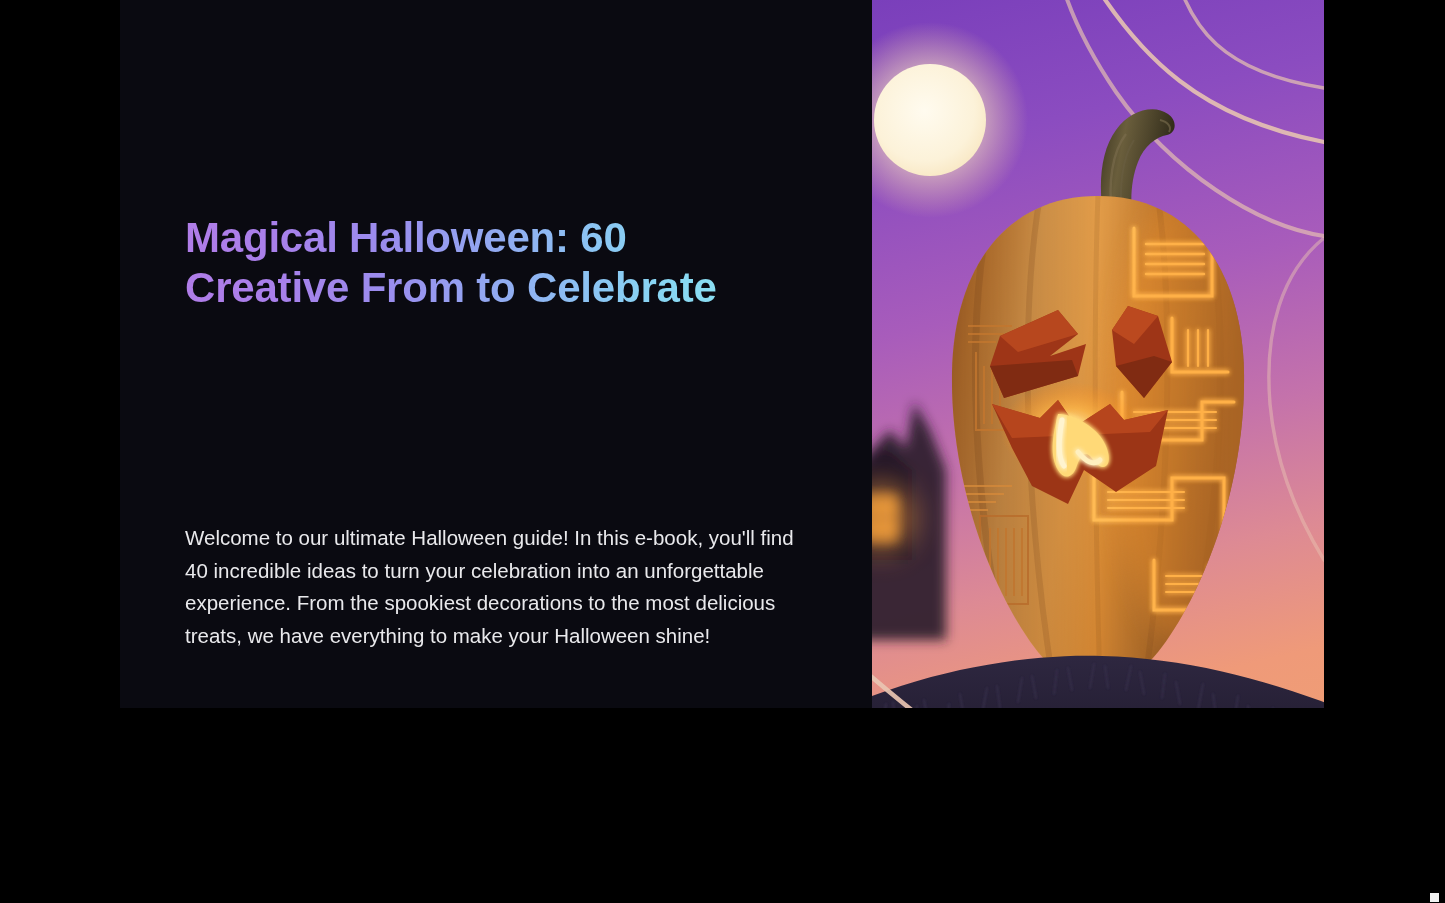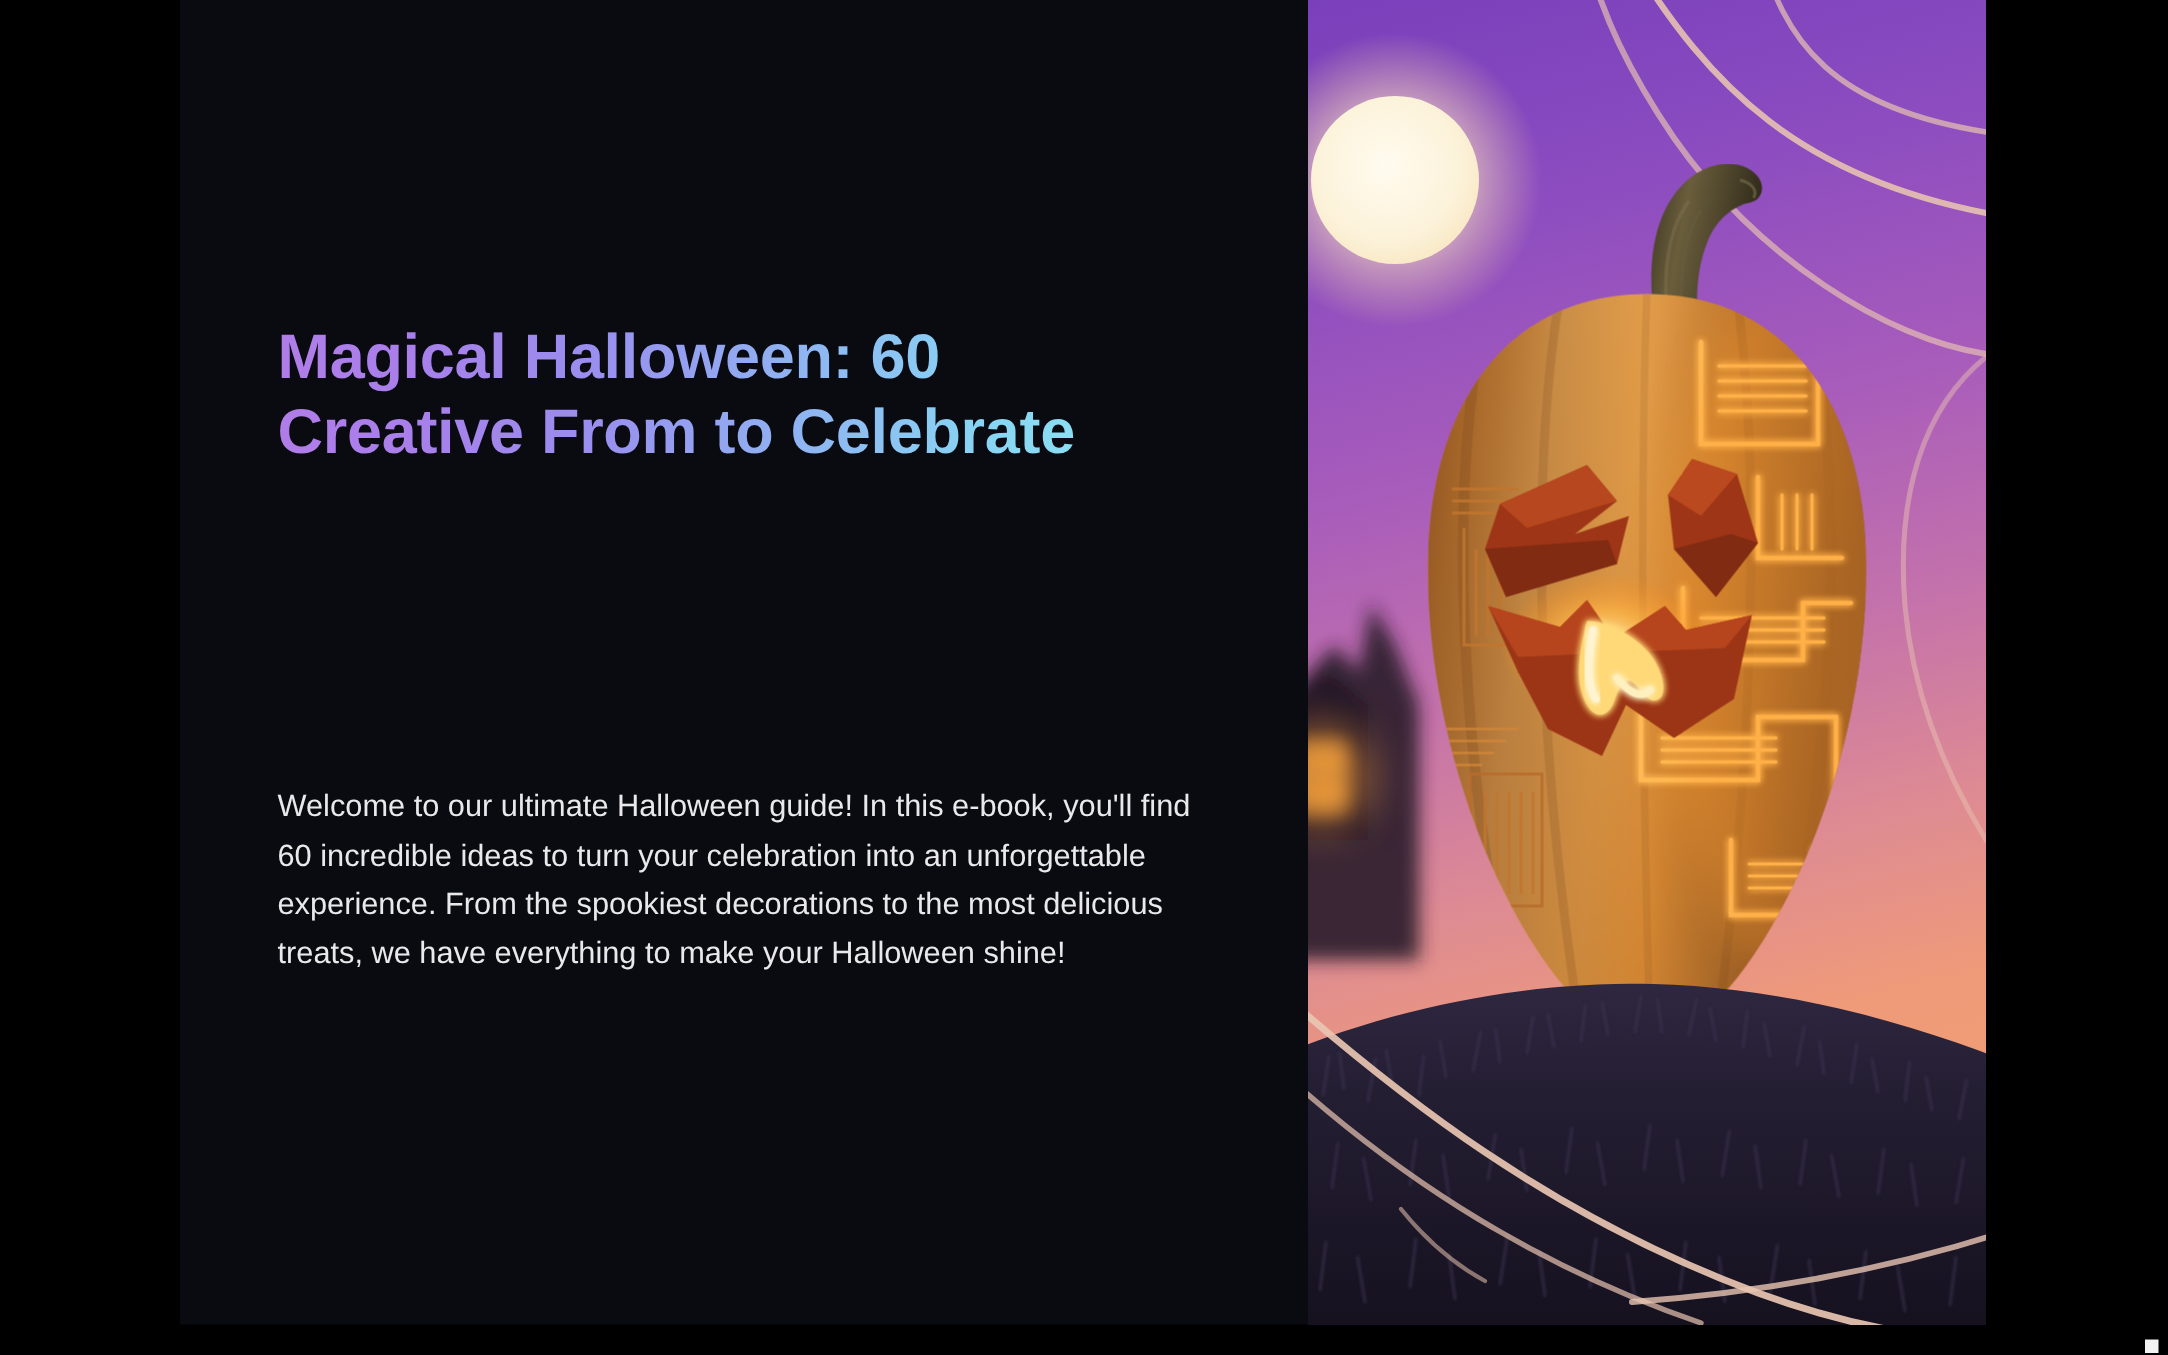--- a/index.html
+++ b/index.html
@@ -14,21 +14,21 @@
   #stage {
     position:relative;
     width:1445px; height:903px;
     background:#000000;
   }
 
   
   #slide {
     position:absolute;
     left:120px; top:0px;
-    width:1204px; height:883px;
+    width:1204px; height:708px;
     background:#0a0a11;
     overflow:hidden;
   }
 
   
   #text-col {
     position:absolute;
     left:0; top:0;
     width:752px; height:883px;
     padding:0;
@@ -88,21 +88,21 @@
 
   <div id="slide">
 
     <div id="text-col">
 
       <div id="title">
         <span class="tline">Magical Halloween: 60</span>
         <span class="tline">Creative From to Celebrate</span>
       </div>
 
-      <p id="body-copy">Welcome to our ultimate Halloween guide! In this e-book, you'll find 60 incredible ideas to turn your celebration into an unforgettable experience. From the spookiest decorations to the most delicious treats, we have everything to make your Halloween shine!</p>
+      <p id="body-copy">Welcome to our ultimate Halloween guide! In this e-book, you'll find 40 incredible ideas to turn your celebration into an unforgettable experience. From the spookiest decorations to the most delicious treats, we have everything to make your Halloween shine!</p>
 
     </div>
 
     <div id="image-panel">
       <svg viewBox="0 0 452 883" preserveAspectRatio="none" xmlns="http://www.w3.org/2000/svg">
         <defs>
 
           <linearGradient id="sky" x1="0" y1="0" x2="0.12" y2="1">
             <stop offset="0%" stop-color="#7a3fbb"></stop>
             <stop offset="18%" stop-color="#8b4cc0"></stop>

